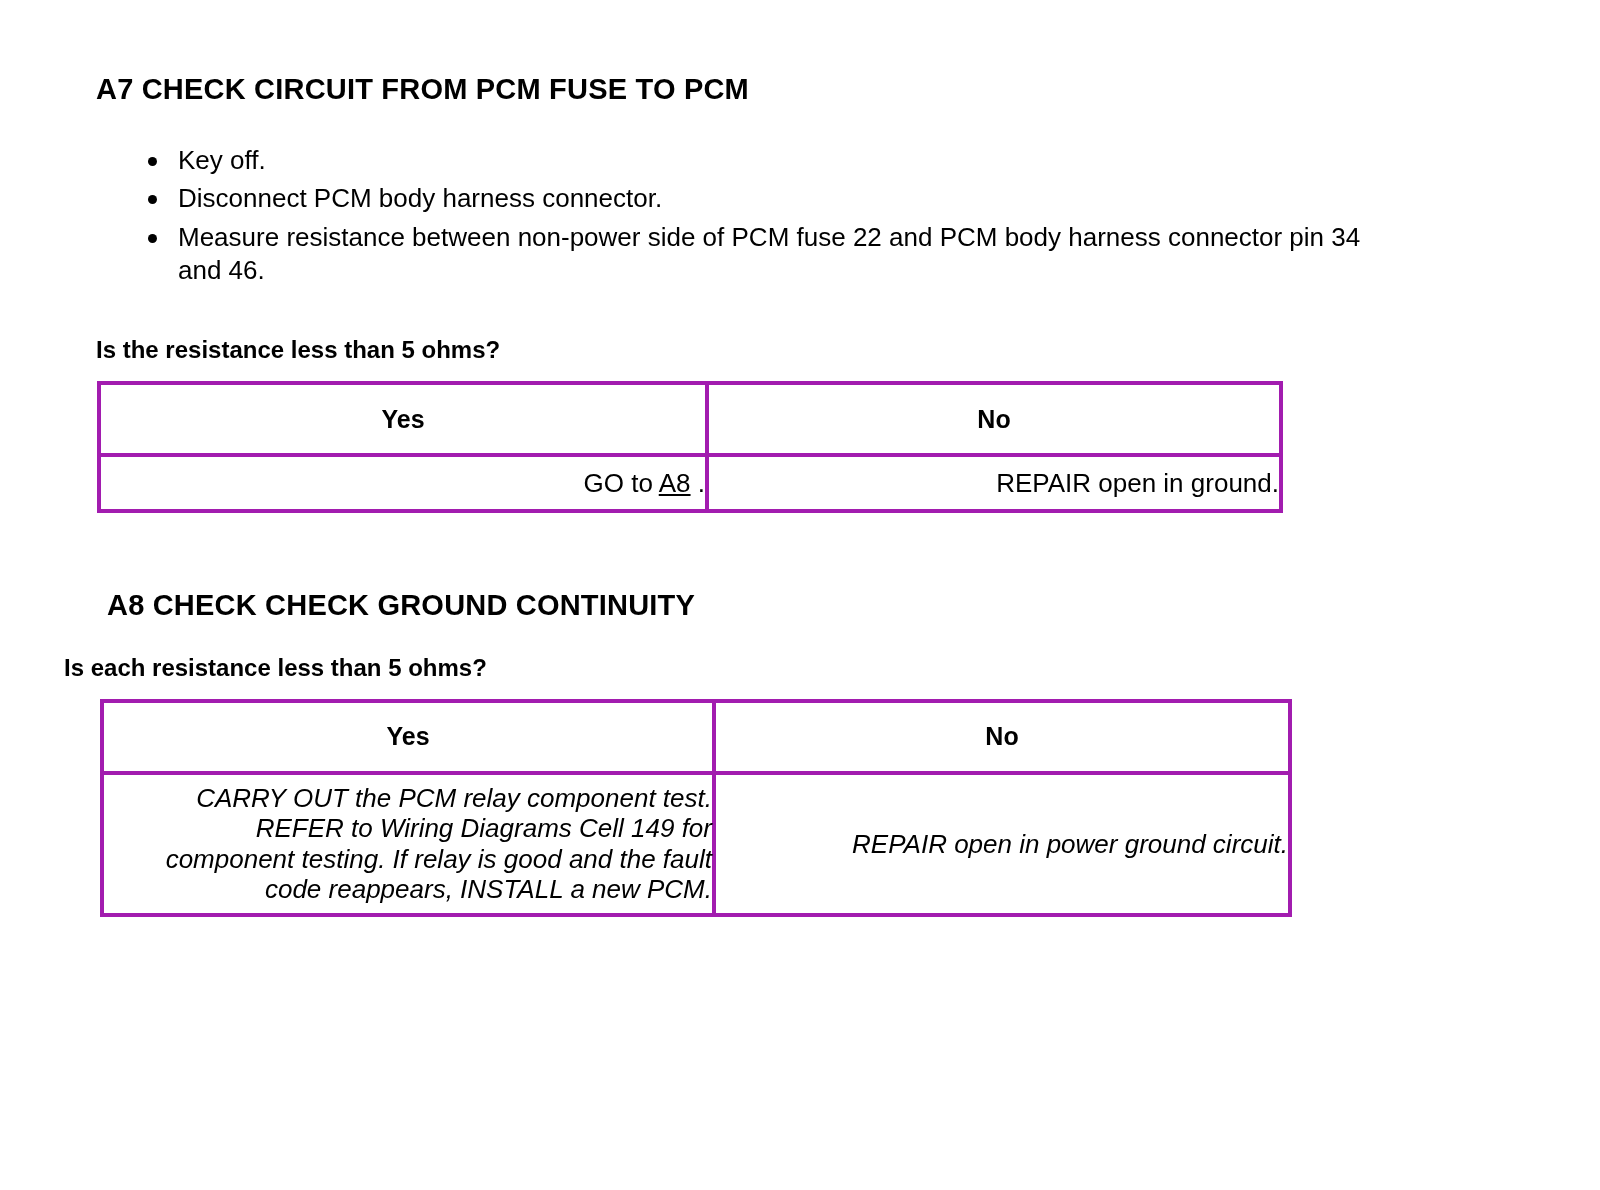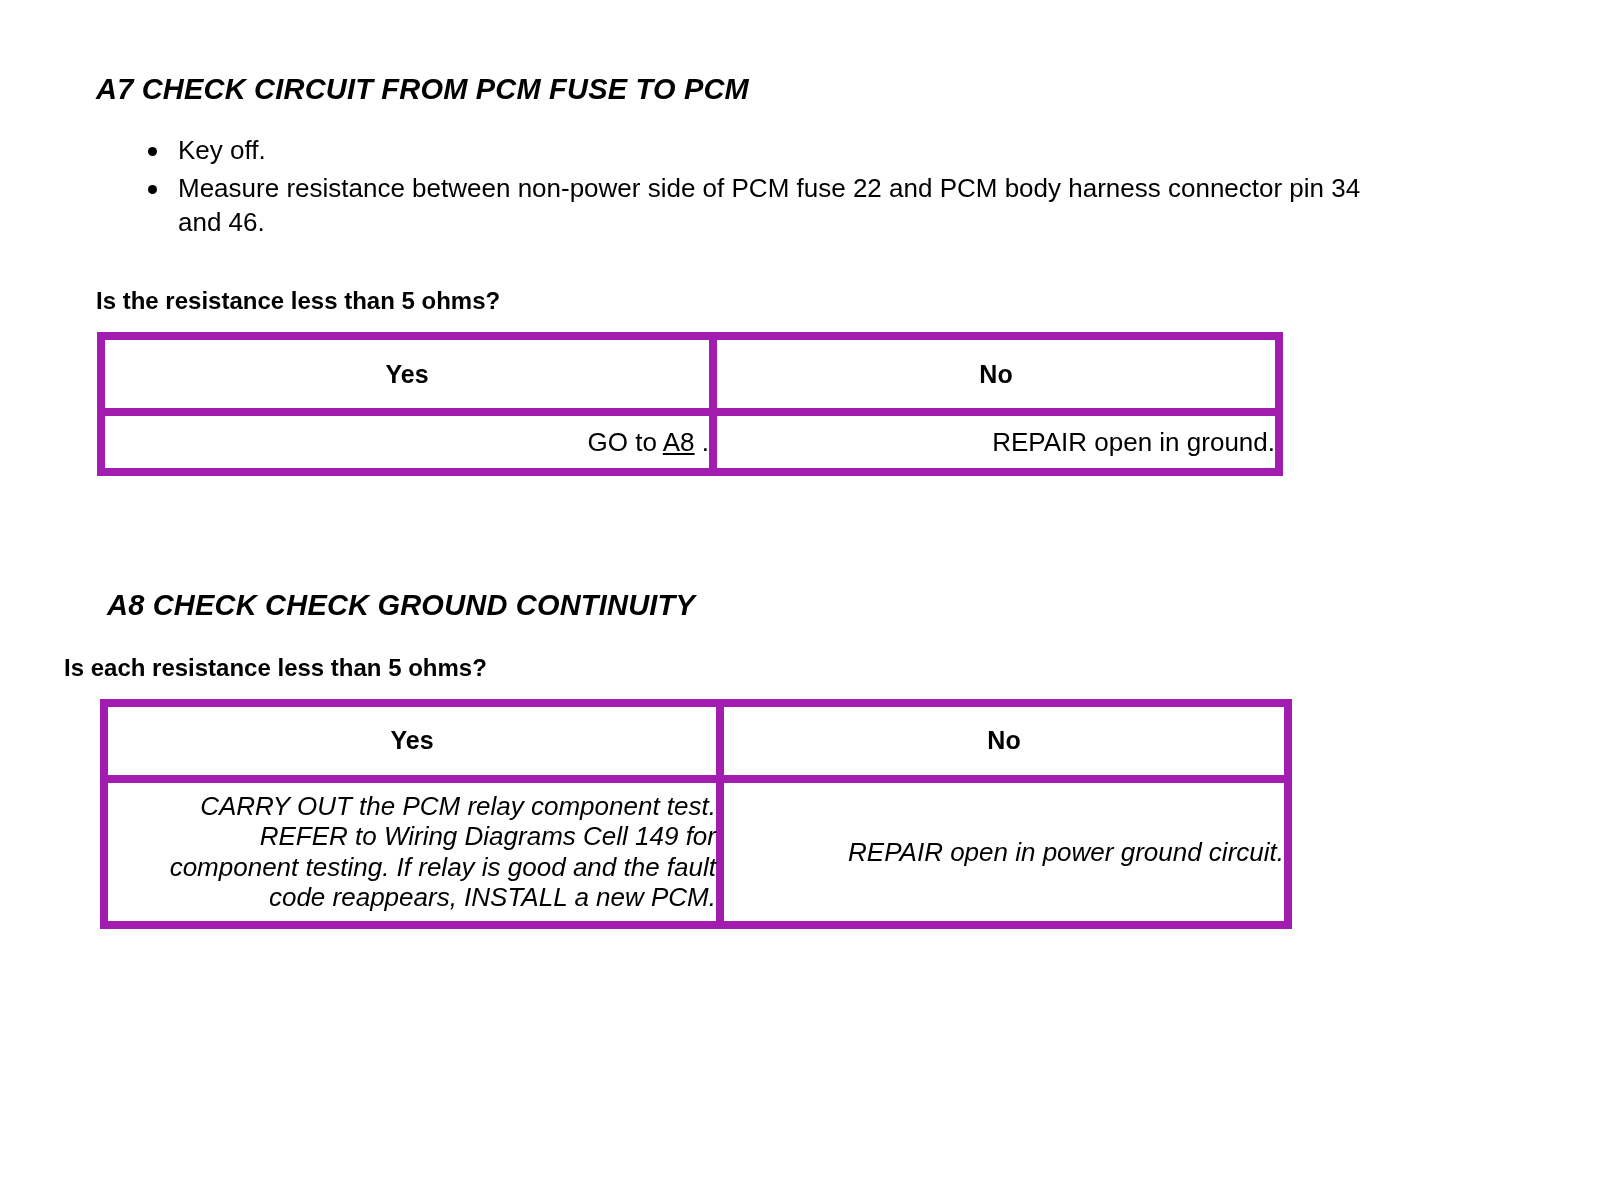--- a/index.html
+++ b/index.html
@@ -33,34 +33,33 @@
   #step-a7 { top: 74px; left: 0; width: 1600px; }
   #step-a8 { top: 590px; left: 0; width: 1600px; }
 
   .step-heading {
     font-size: 29px;
     font-weight: bold;
     letter-spacing: 0.2px;
     line-height: 1.1;
     white-space: nowrap;
     margin: 0;
-    font-style: italic;
   }
   #step-a7 .step-heading { margin-left: 96px; }
   #step-a8 .step-heading { margin-left: 107px; }
 
   
   .instructions {
     list-style: none;
     margin: 0;
     padding: 0;
     font-size: 26px;
     line-height: 1.29;
   }
-  #step-a7 .instructions { margin-top: 28px; margin-left: 146px; width: 1240px; }
+  #step-a7 .instructions { margin-top: 38px; margin-left: 146px; width: 1240px; }
   #step-a8 .instructions { margin-top: 40px; margin-left: 156px; width: 1260px; }
 
   .instructions li {
     position: relative;
     padding-left: 32px;
     margin-bottom: 5px;
   }
   .instructions li .bullet-dot {
     position: absolute;
     left: 2px;
@@ -93,21 +92,21 @@
     width: 1186px;
   }
   #step-a8 .decision-table {
     margin-top: 17px;
     margin-left: 100px;
     width: 1192px;
   }
 
   .decision-table th,
   .decision-table td {
-    border: 8px solid #a21caf;
+    border: 4px solid #a21caf;
     padding: 0;
     vertical-align: middle;
   }
   .decision-table th {
     text-align: center;
     font-size: 25px;
     font-weight: bold;
     height: 68px;
   }
   .decision-table td {
@@ -138,20 +137,24 @@
 
     <h2 class="step-heading">A7 CHECK CIRCUIT FROM PCM FUSE TO PCM</h2>
 
     <ul class="instructions">
       <li>
         <span class="bullet-dot"></span>
         <span>Key off.</span>
       </li>
       <li>
         <span class="bullet-dot"></span>
+        <span>Disconnect PCM body harness connector.</span>
+      </li>
+      <li>
+        <span class="bullet-dot"></span>
         <span>Measure resistance between non-power side of PCM fuse 22 and PCM body harness connector pin 34 and 46.</span>
       </li>
     </ul>
 
     <p class="question">Is the resistance less than 5 ohms?</p>
 
     <table class="decision-table">
       <thead>
         <tr>
           <th class="col-yes">Yes</th>

